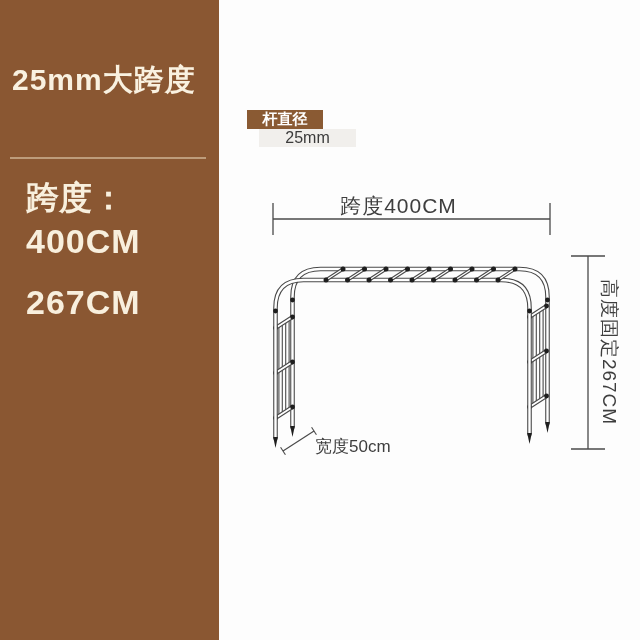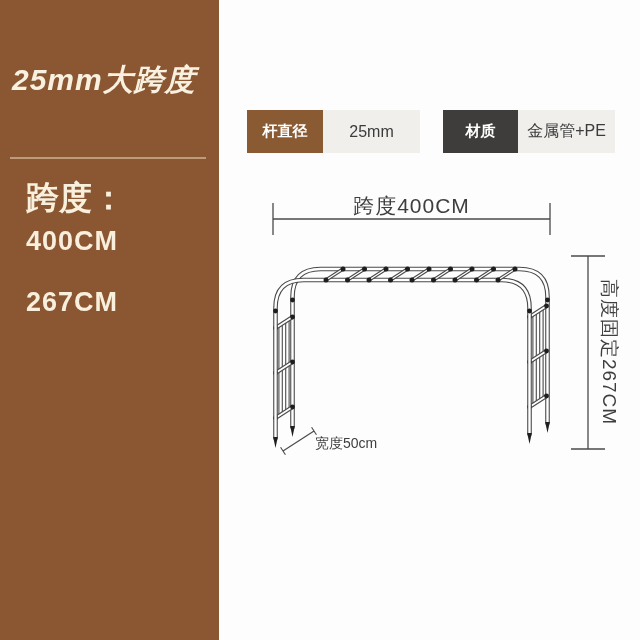--- a/index.html
+++ b/index.html
@@ -13,59 +13,59 @@
   
   .sidebar{
     position:absolute;left:0;top:0;width:219px;height:640px;
     background:#8a5732;color:#f8efdd;
   }
   .title{
     position:absolute;left:12px;top:62px;margin:0;
     font-size:30px;font-weight:bold;line-height:35px;letter-spacing:1px;
     color:#f9f1e0;
   }
-  .title span{display:block;white-space:nowrap;font-style:italic;}
+  .title span{display:block;white-space:nowrap;}
   .divider{
     position:absolute;left:10px;top:157px;width:196px;height:2px;
     background:#cdb394;opacity:.75;
   }
   .specs{position:absolute;left:26px;top:176px;}
   .spec-item{margin-bottom:17px;}
   .spec-label{font-size:33px;font-weight:bold;line-height:43px;white-space:nowrap;}
-  .spec-value{font-size:27px;font-weight:bold;line-height:44px;letter-spacing:1px;white-space:nowrap;}
+  .spec-value{font-size:34px;font-weight:bold;line-height:44px;letter-spacing:1px;white-space:nowrap;}
 
   
-  .badge{position:absolute;top:110px;display:flex;height:43px;}
+  .badge{position:absolute;top:110px;display:flex;height:28px;flex-direction:column;}
   .badge--diameter{left:247px;}
   .badge--material{left:443px;}
   .badge-label{
     display:flex;align-items:center;justify-content:center;
     font-size:15px;font-weight:bold;color:#ffffff;white-space:nowrap;
   }
   .badge-label--brown{width:76px;background:#8a5a33;}
   .badge-label--dark{width:75px;background:#3e3d3b;}
   .badge-value{
     display:flex;align-items:center;justify-content:center;
-    width:97px;background:#f1efec;color:#3b3b3b;font-size:16px;white-space:nowrap;
+    width:97px;background:#f1efec;color:#3b3b3b;font-size:16px;white-space:nowrap;margin-left:12px;
   }
 
   
   .diagram{position:absolute;left:230px;top:180px;width:410px;height:300px;}
   .diagram svg{position:absolute;left:0;top:0;}
   .dim-text{position:absolute;color:#3e3e3e;white-space:nowrap;}
   .dim-span{
-    left:43px;top:12px;width:277px;text-align:center;
+    left:30px;top:12px;width:277px;text-align:center;
     font-size:21px;letter-spacing:1px;
   }
   .dim-height{
     left:284px;top:161px;width:193px;height:22px;text-align:center;
     font-size:19px;letter-spacing:1px;
     transform:rotate(90deg);transform-origin:center center;
   }
-  .dim-width{left:85px;top:255px;font-size:14px;}
+  .dim-width{left:85px;top:255px;font-size:17px;}
 </style>
 </head>
 <body>
 
 <div class="page">
 
   <aside class="sidebar">
     <h1 class="title">
       <span>25mm大跨度</span>
     </h1>
@@ -79,24 +79,20 @@
       </div>
       <div class="spec-item">
         <div class="spec-value">267CM</div>
       </div>
     </div>
   </aside>
 
   <div class="badge badge--diameter">
     <div class="badge-label badge-label--brown">杆直径</div>
     <div class="badge-value">25mm</div>
-  </div>
-  <div class="badge badge--material">
-    <div class="badge-label badge-label--dark">材质</div>
-    <div class="badge-value">金属管+PE</div>
   </div>
 
   <div class="diagram">
     <svg id="arch-svg" width="410" height="300" viewBox="0 0 410 300">
         <path d="M 62.5 247 V 117 Q 62.5 89 90.5 89 H 289.5 Q 317.5 89 317.5 117 V 243" fill="none" stroke="#4a4a4a" stroke-width="4.6" stroke-linecap="round"></path>
         <path d="M 62.5 247 V 117 Q 62.5 89 90.5 89 H 289.5 Q 317.5 89 317.5 117 V 243" fill="none" stroke="#ffffff" stroke-width="2.3999999999999995" stroke-linecap="round"></path>
         <line x1="48.9" y1="145.8" x2="48.9" y2="190.8" stroke="#4a4a4a" stroke-width="1.1"></line>
         <line x1="52.3" y1="143.6" x2="52.3" y2="188.6" stroke="#4a4a4a" stroke-width="1.1"></line>
         <line x1="55.7" y1="141.4" x2="55.7" y2="186.4" stroke="#4a4a4a" stroke-width="1.1"></line>
         <line x1="59.1" y1="139.2" x2="59.1" y2="184.2" stroke="#4a4a4a" stroke-width="1.1"></line>

